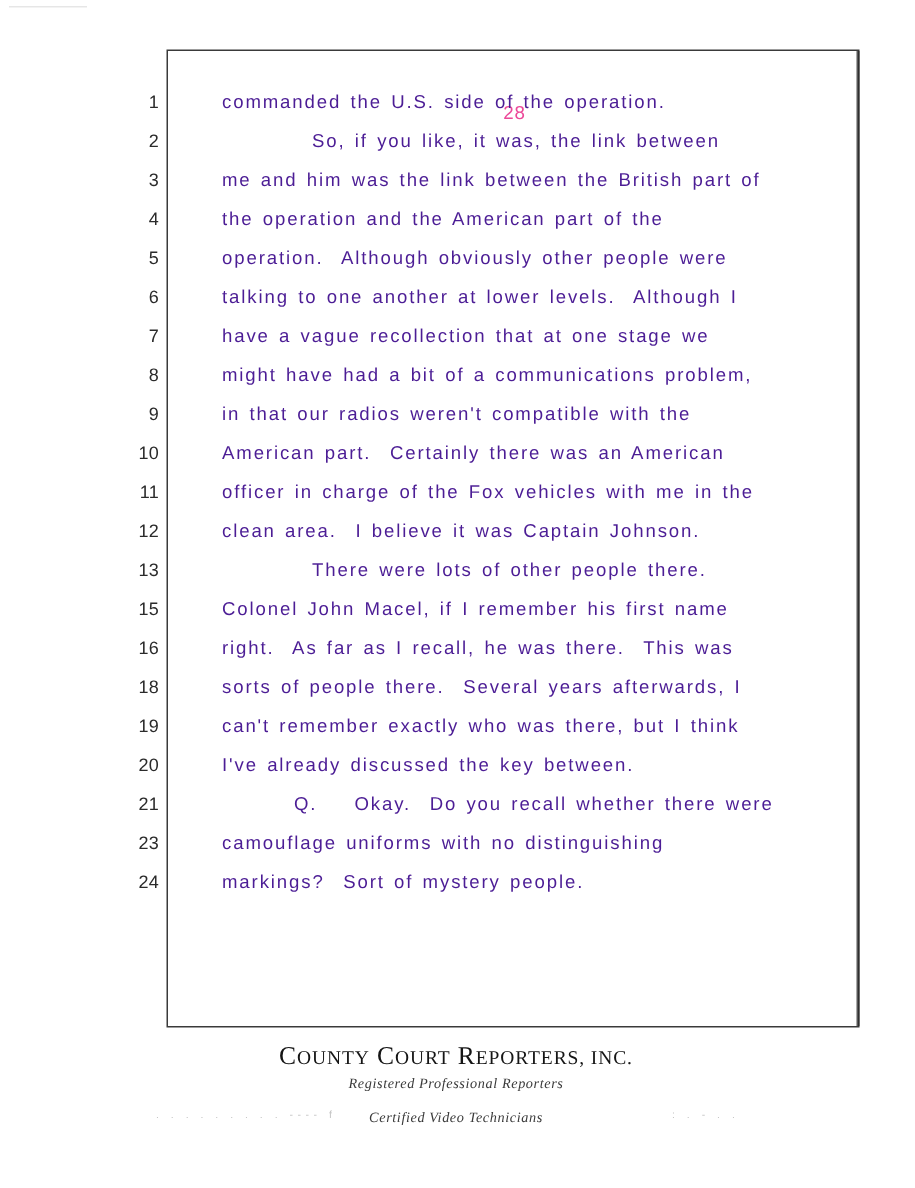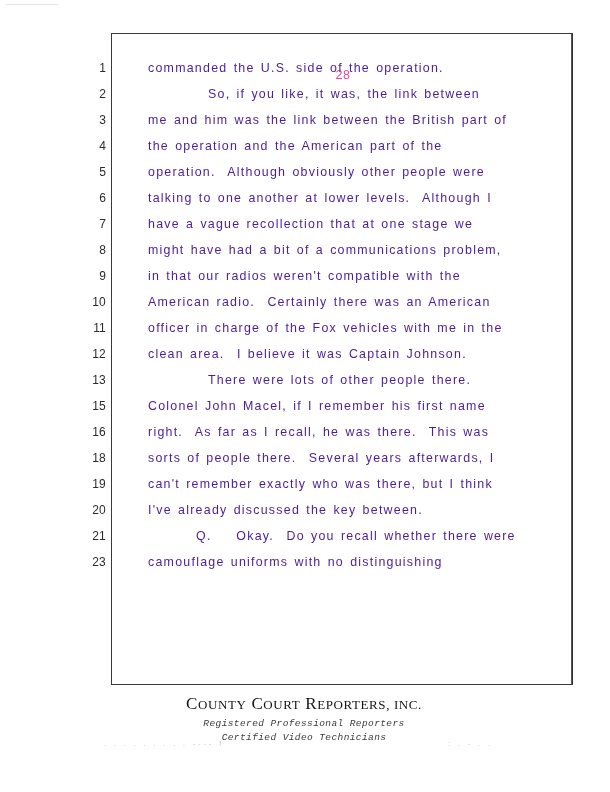--- a/index.html
+++ b/index.html
@@ -119,29 +119,29 @@
     font-family: "Liberation Serif", serif;
     font-size: 17px;
     letter-spacing: .6px;
     color: #151515;
     white-space: nowrap;
   }
   #footer-company .small-caps {
     font-size: 13px;
   }
   .footer-script {
-    font-family: Liberation Mono, monospace;
+    font-family: Liberation Serif, serif;
     font-style: italic;
     font-size: 9.5px;
     letter-spacing: .4px;
     color: #3a3a3a;
     margin-top: 2px;
   }
   #footer-line2 { margin-top: 4px; }
-  #footer-line3 { margin-top: 3px; }
+  #footer-line3 { margin-top: 13px; }
 </style>
 </head>
 <body>
 
 <div class="scan-artifact" id="artifact-top"></div>
 
 <div id="transcript-frame">
 
   <div id="page-number">28</div>
 
@@ -178,21 +178,21 @@
       <div class="t-line">
         <div class="t-num">8</div>
         <div class="t-text">might have had a bit of a communications problem,</div>
       </div>
       <div class="t-line">
         <div class="t-num">9</div>
         <div class="t-text">in that our radios weren't compatible with the</div>
       </div>
       <div class="t-line">
         <div class="t-num">10</div>
-        <div class="t-text">American radio.  Certainly there was an American</div>
+        <div class="t-text">American part.  Certainly there was an American</div>
       </div>
       <div class="t-line">
         <div class="t-num">11</div>
         <div class="t-text">officer in charge of the Fox vehicles with me in the</div>
       </div>
       <div class="t-line">
         <div class="t-num">12</div>
         <div class="t-text">clean area.  I believe it was Captain Johnson.</div>
       </div>
       <div class="t-line">
@@ -219,20 +219,24 @@
         <div class="t-num">20</div>
         <div class="t-text">I've already discussed the key between.</div>
       </div>
       <div class="t-line">
         <div class="t-num">21</div>
         <div class="t-text indent-qa">Q.    Okay.  Do you recall whether there were</div>
       </div>
       <div class="t-line">
         <div class="t-num">23</div>
         <div class="t-text">camouflage uniforms with no distinguishing</div>
+      </div>
+      <div class="t-line">
+        <div class="t-num">24</div>
+        <div class="t-text">markings?  Sort of mystery people.</div>
       </div>
     </div>
 
 </div>
 
 <div id="footer">
   <div id="footer-company">
     <span>C</span><span class="small-caps">OUNTY</span><span> </span><span>C</span><span class="small-caps">OURT</span><span> </span><span>R</span><span class="small-caps">EPORTERS, INC.</span>
   </div>
   <div class="footer-script" id="footer-line2">Registered Professional Reporters</div>

